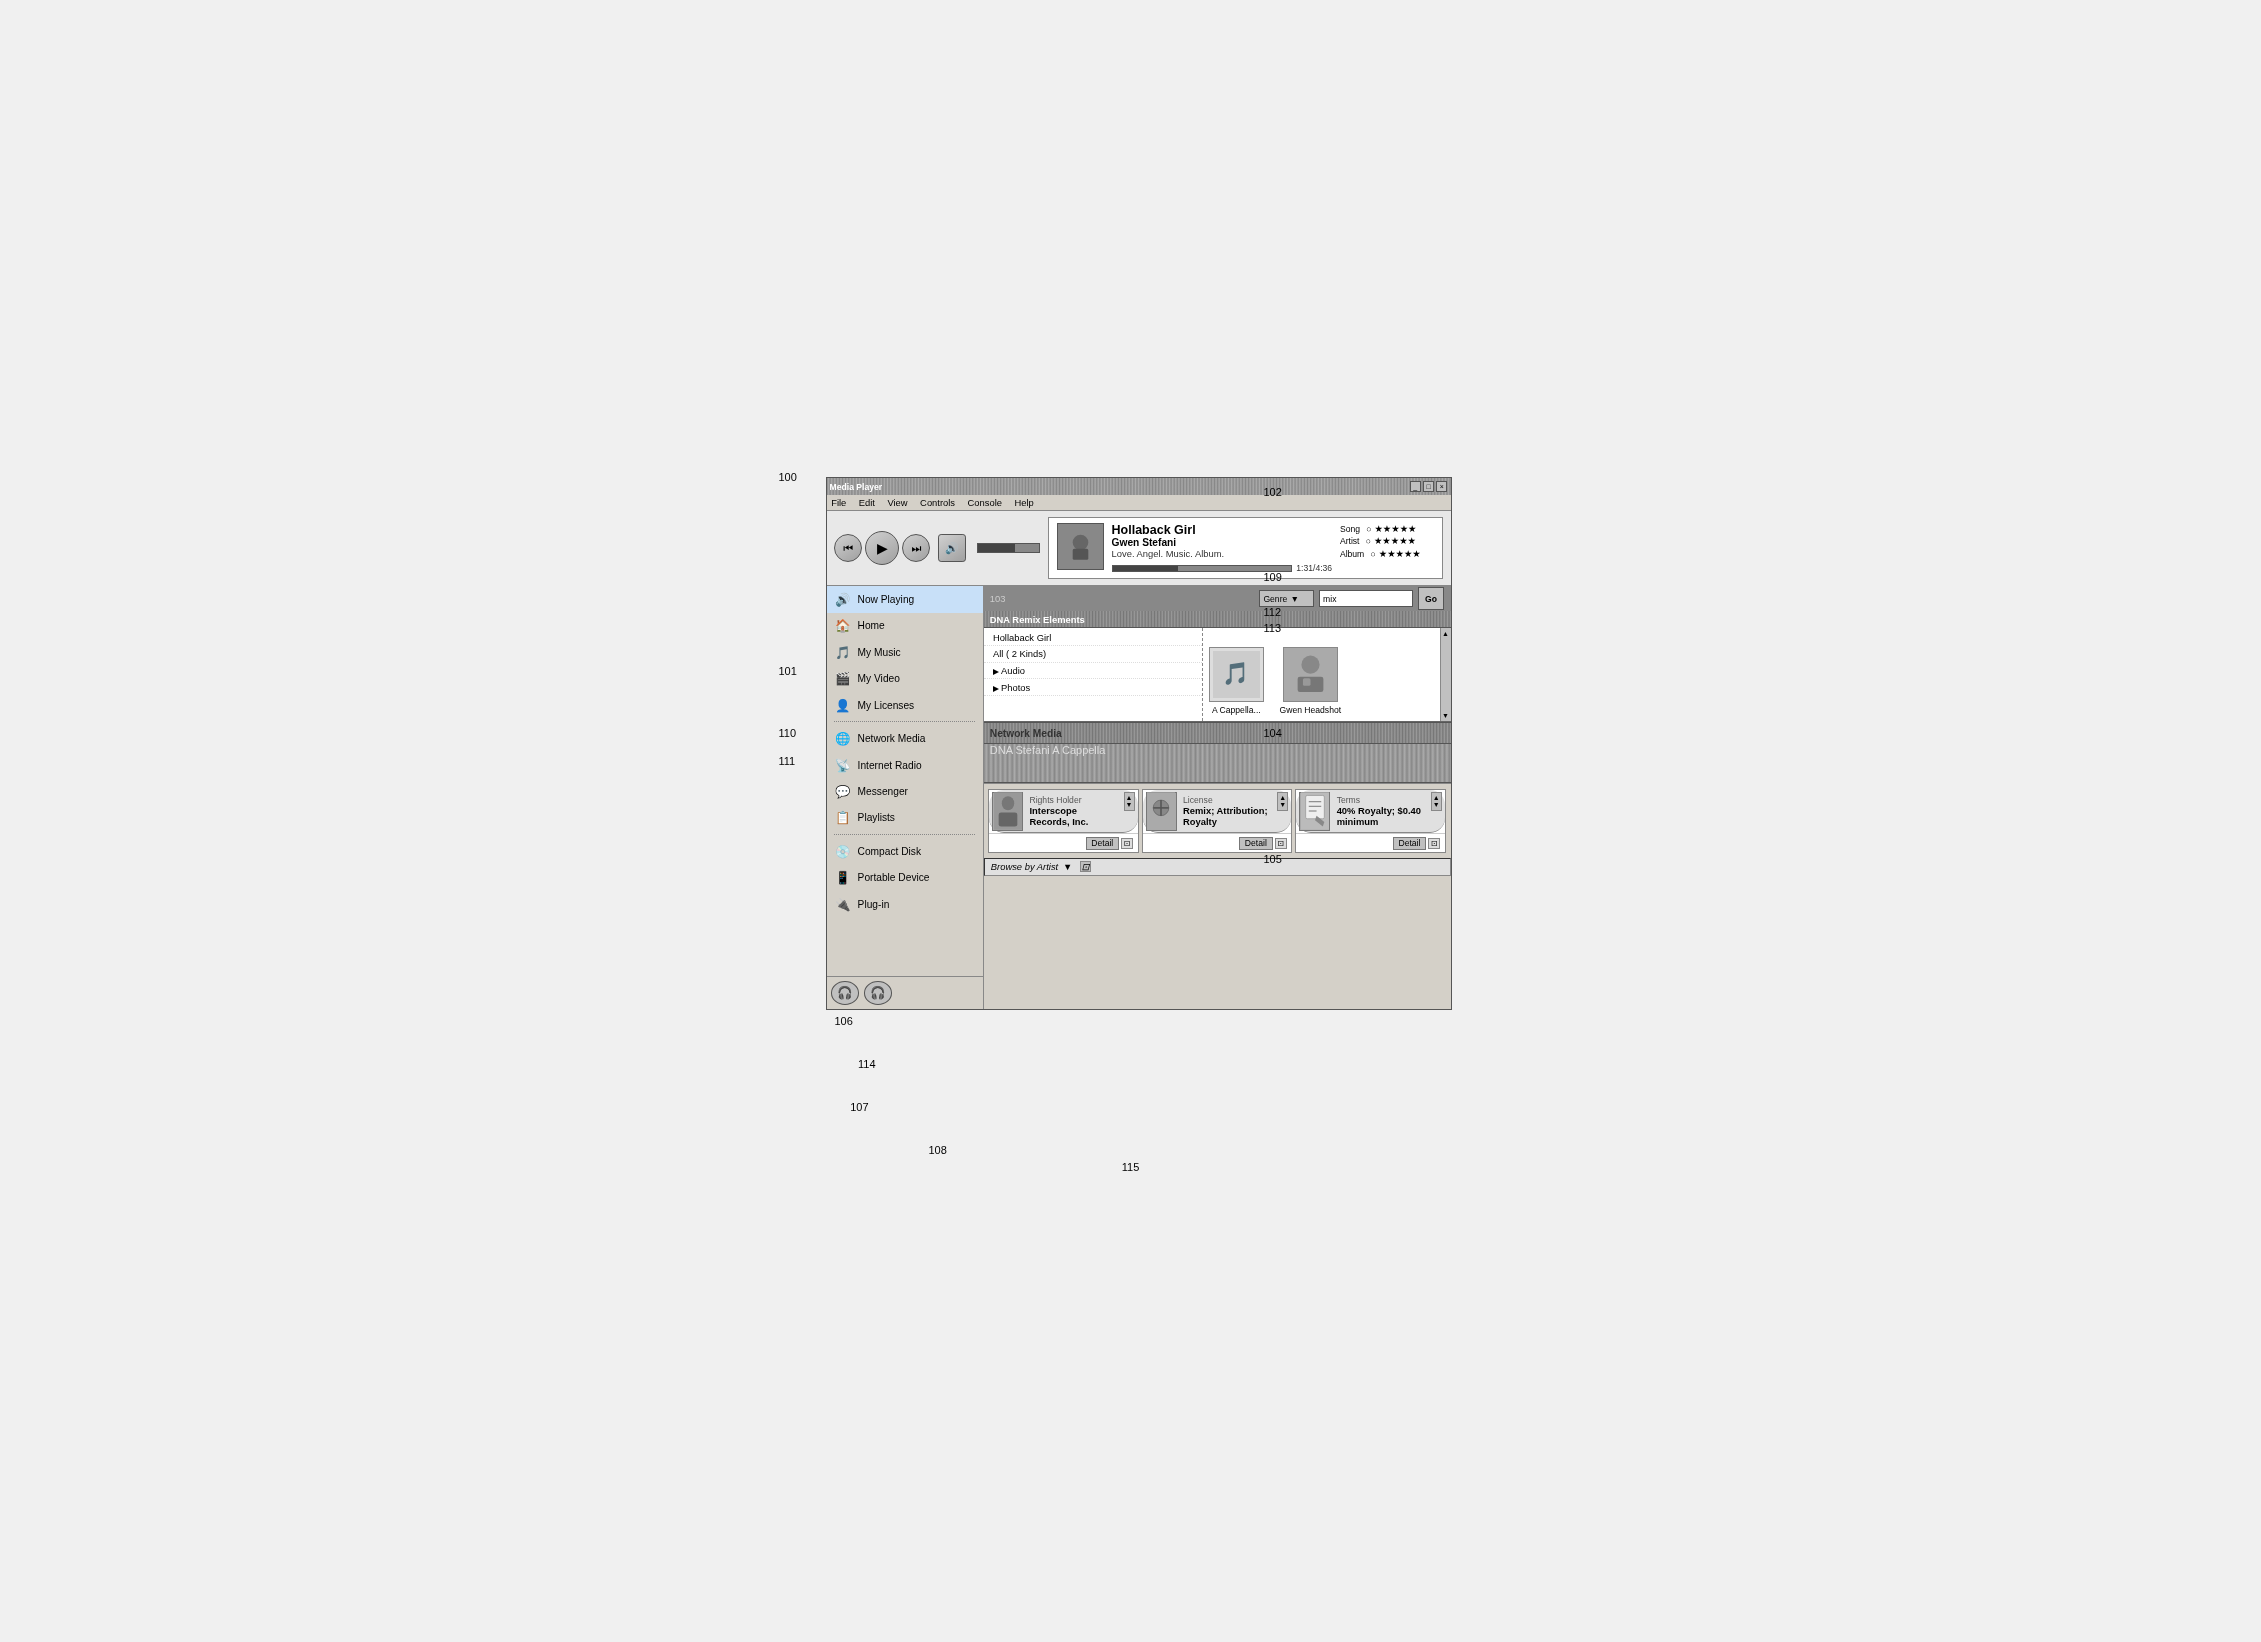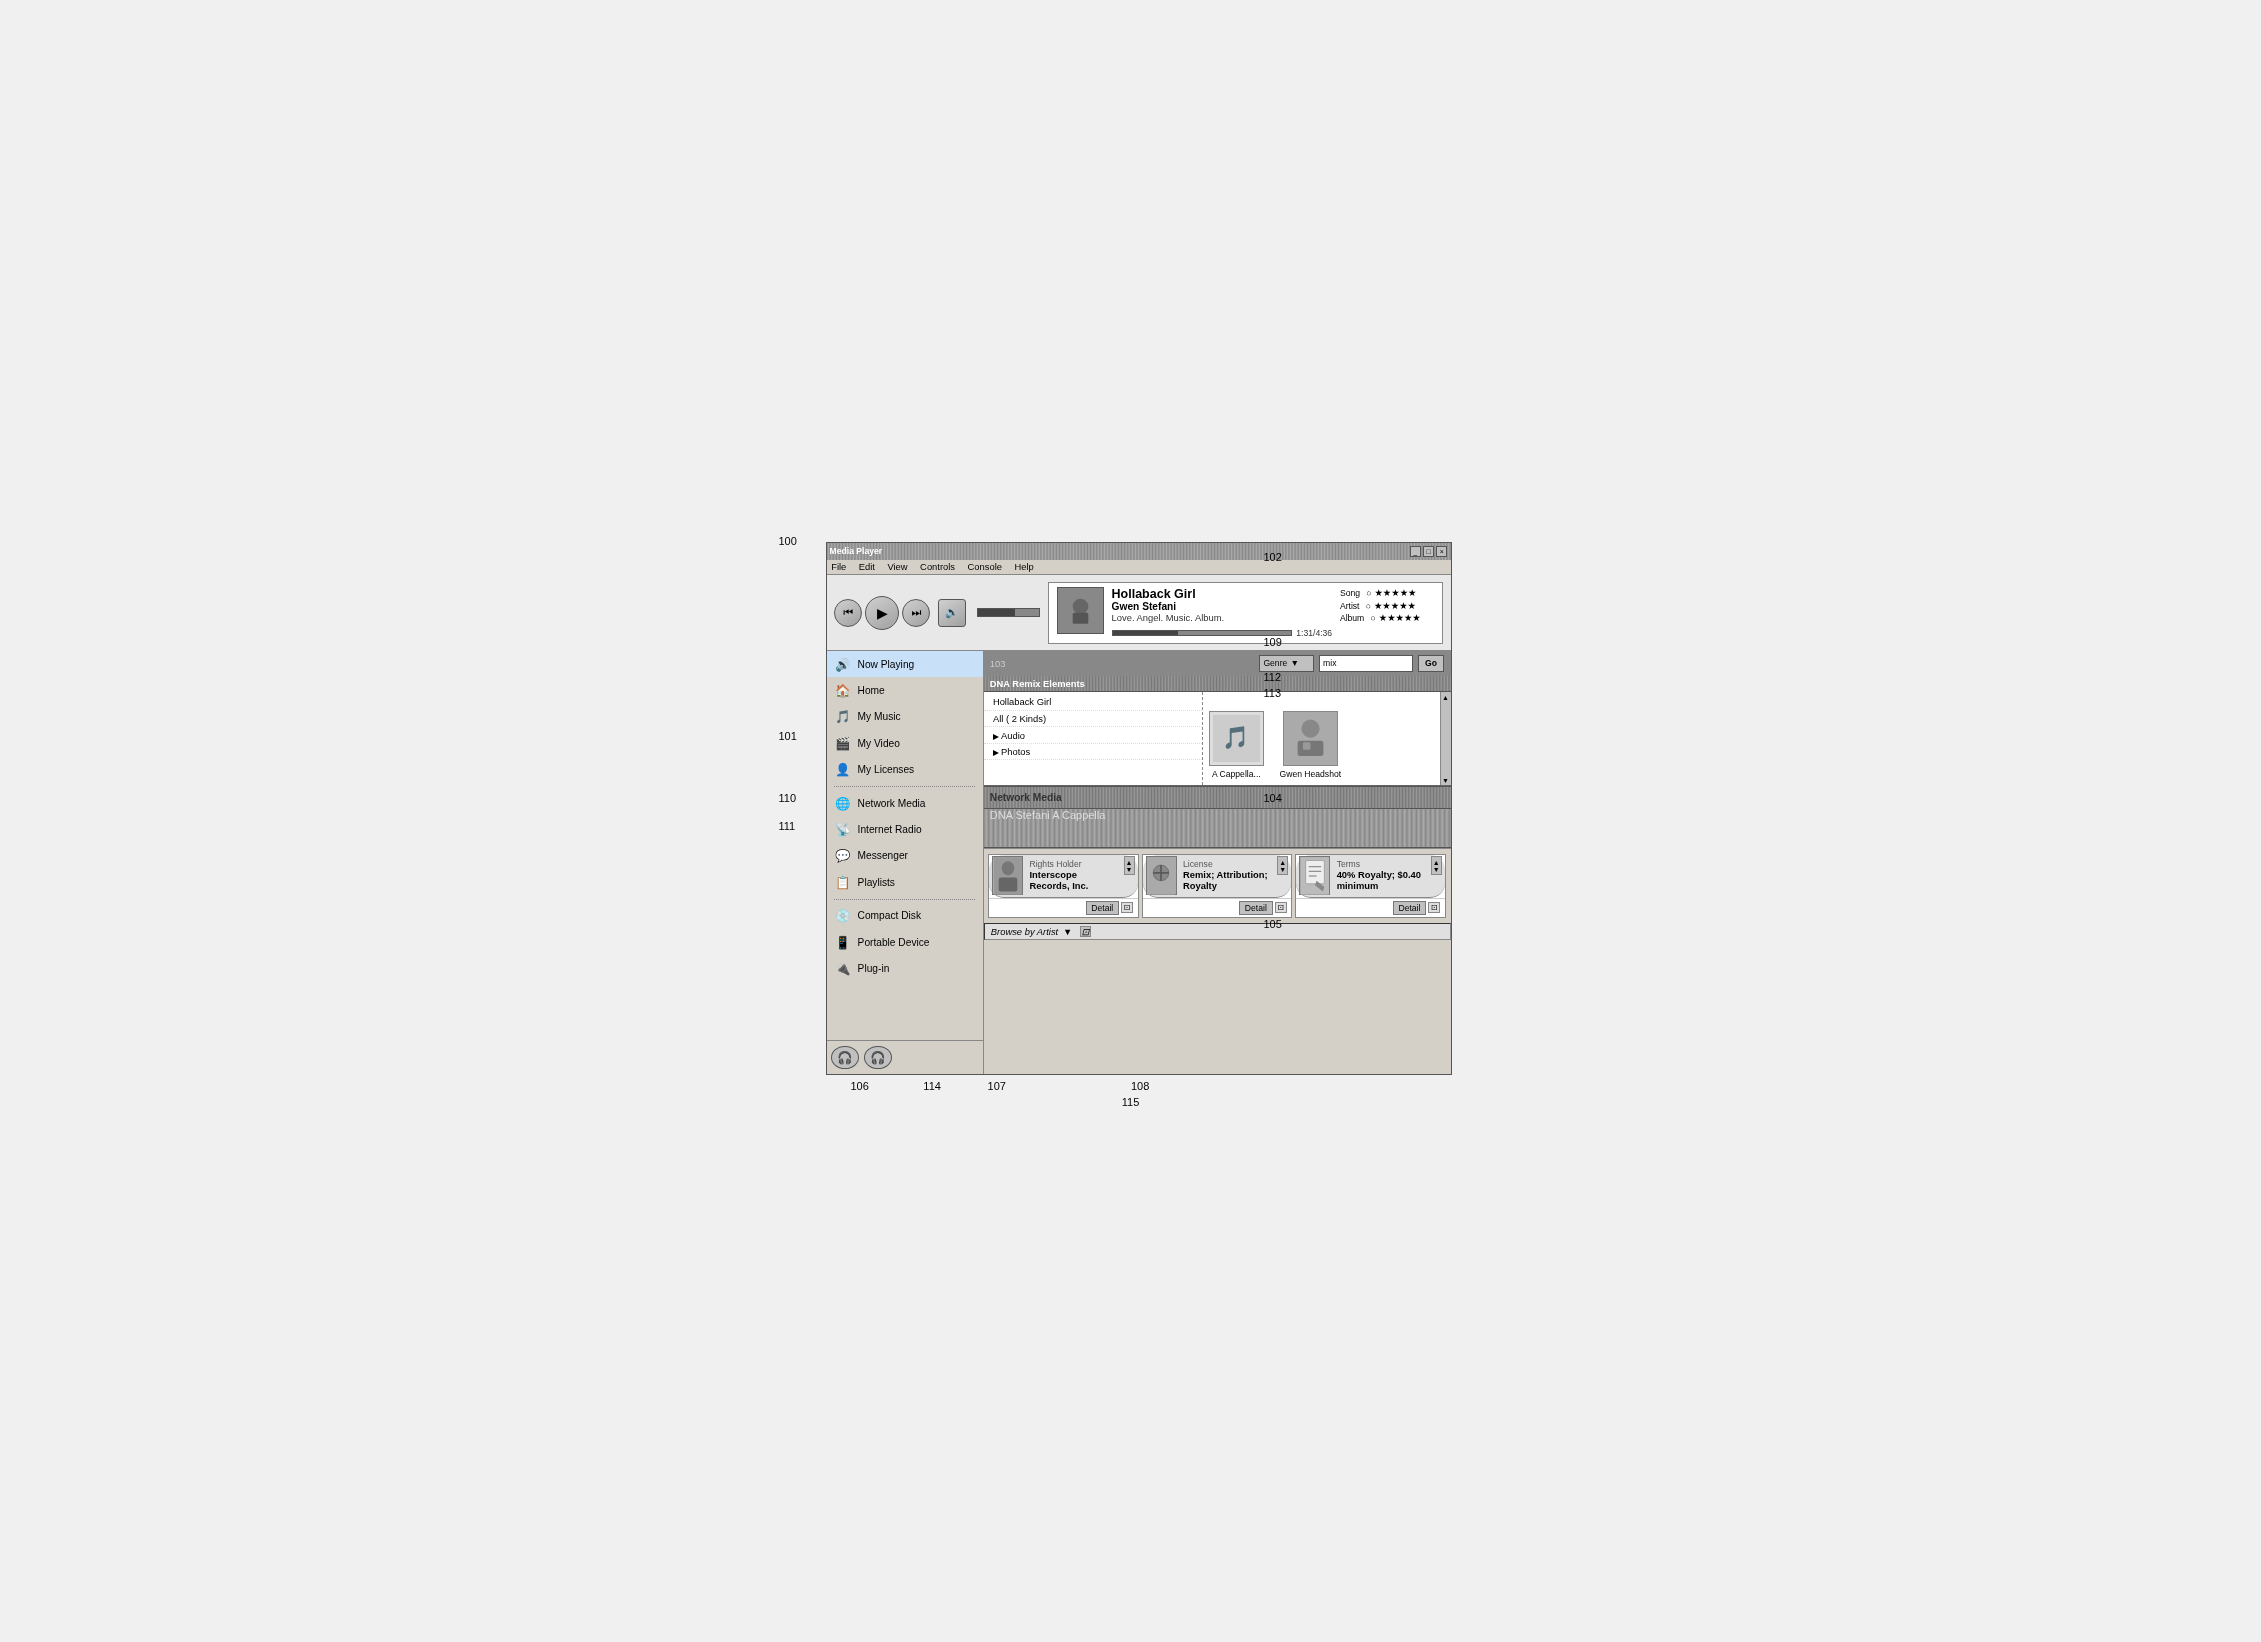--- a/index.html
+++ b/index.html
@@ -307,21 +307,21 @@
     .search-input {
       height: 17px;
       border: 0.8px solid #555;
       background: #fff;
       padding: 0 3.1px;
       font-size: 8.6px;
       width: 94px;
     }
 
     .go-btn {
-      height: 17px;
+      height: 23px;
       background: #c0c0c0;
       border: 0.8px solid #555;
       padding: 0 6.3px;
       font-size: 8.6px;
       font-weight: bold;
       cursor: pointer;
       text-align: center;
     }
 
     
@@ -815,21 +815,21 @@
   <div class="ann" style="top:137px; left:485px;">112</div>
   <div class="ann" style="top:153px; left:485px;">113</div>
 
   <div class="ann" style="top:196px; left:0px;">101</div>
   <div class="ann" style="top:258px; left:0px;">110</div>
   <div class="ann" style="top:286px; left:0px;">111</div>
 
   <div class="ann" style="top:258px; left:485px;">104</div>
   <div class="ann" style="top:384px; left:485px;">105</div>
 
-  <div style="display:flex; gap:31px; margin-left:72px; margin-top:4.7px;">
+  <div style="display:flex; gap:31px; margin-left:56px; margin-top:4.7px;flex-direction:column;">
     <span class="ann" style="position:relative;">106</span>
     <span class="ann" style="position:relative; margin-left:23.5px;">114</span>
     <span class="ann" style="position:relative; margin-left:15.7px;">107</span>
     <span class="ann" style="position:relative; margin-left:94px;">108</span>
   </div>
   <div style="display:flex; justify-content:center; margin-top:4.7px;">
     <span class="ann" style="position:relative;">115</span>
   </div>
 
 </div>

